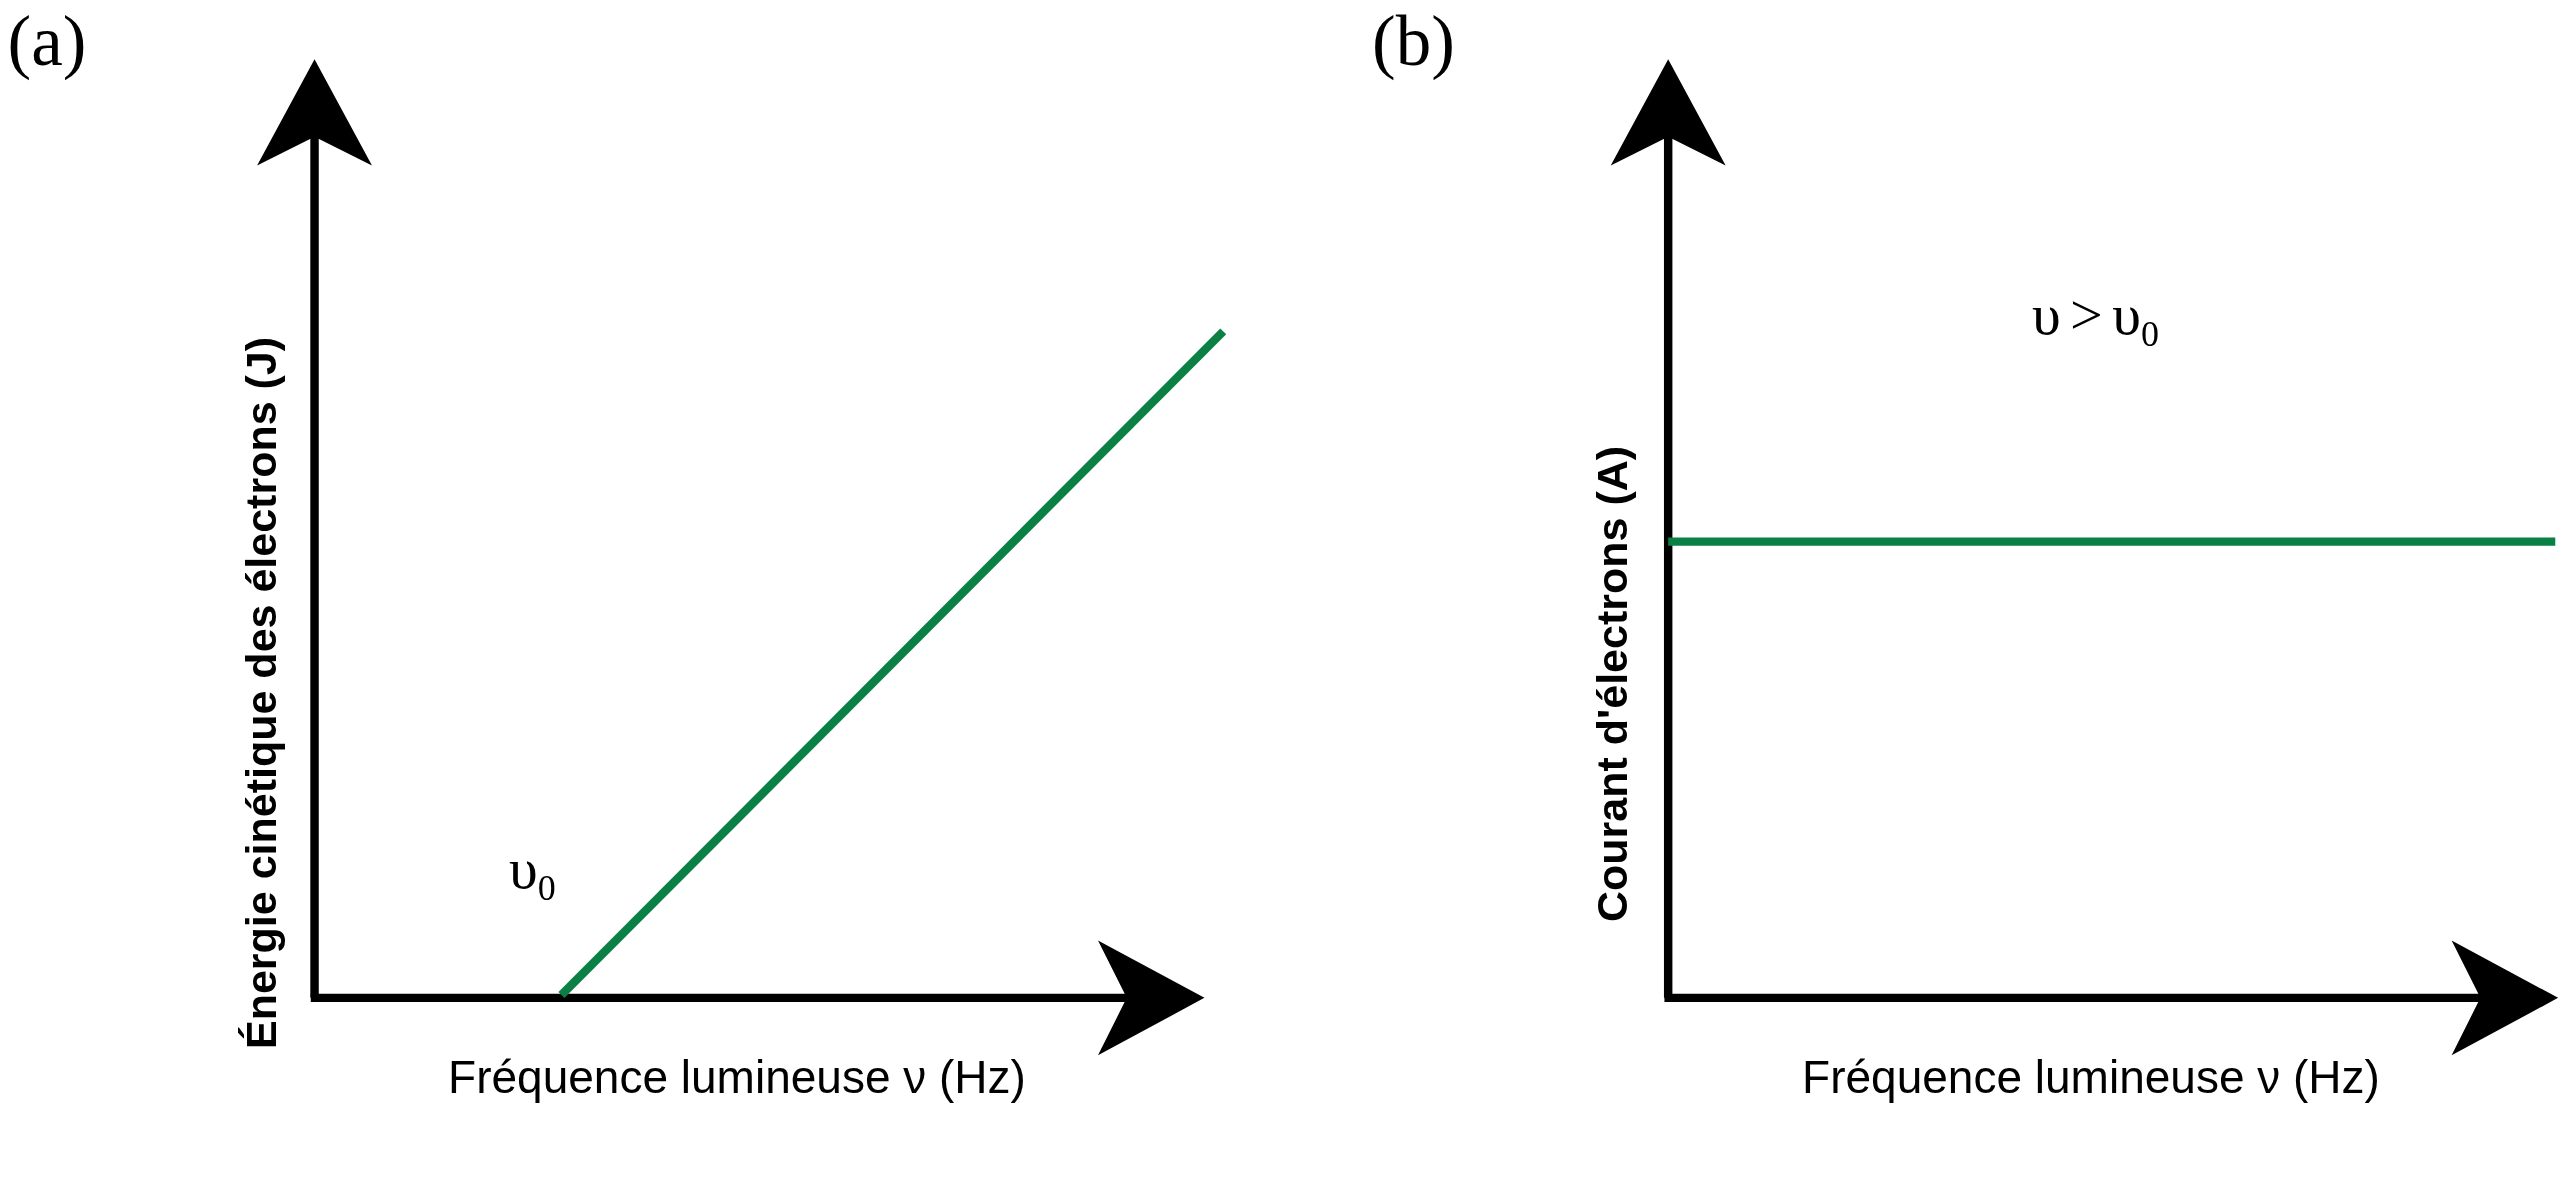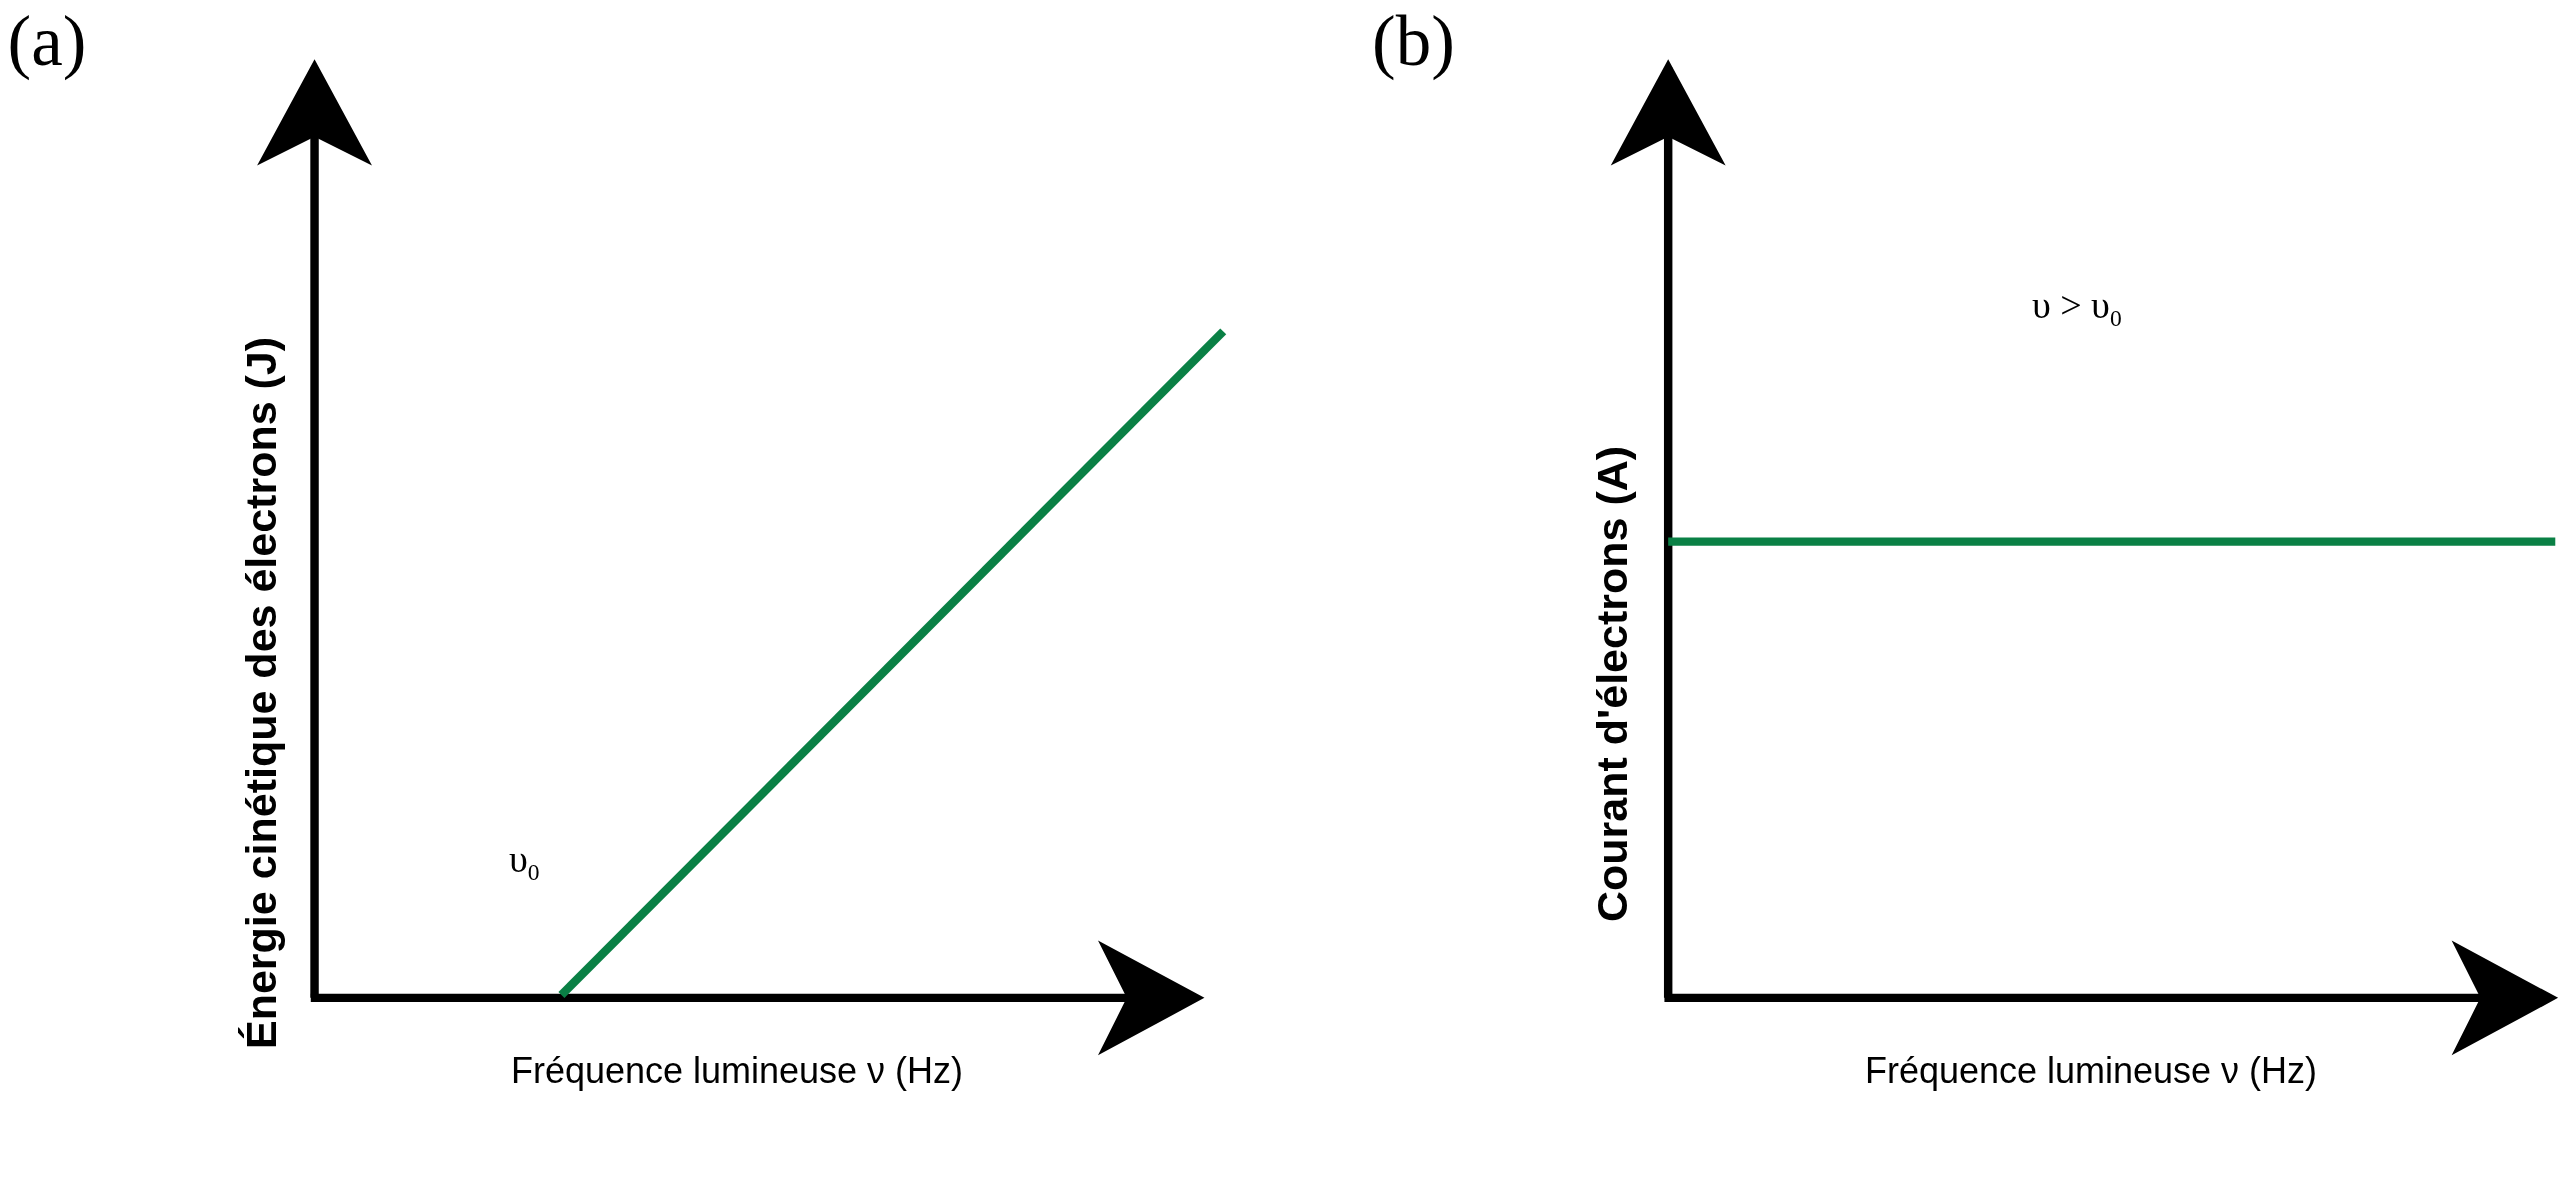--- a/index.html
+++ b/index.html
@@ -57,41 +57,41 @@
   #ylabel-b {
     left: 1588px;
     top: 922px;
   }
 
   
   .xlabel {
     position: absolute;
     font-family: "Liberation Sans", sans-serif;
     font-weight: normal;
-    font-size: 36px;
+    font-size: 46px;
     color: #000000;
     white-space: nowrap;
     text-align: center;
   }
   #xlabel-a {
     left: 310px;
     top: 1050px;
     width: 854px;
   }
   #xlabel-b {
     left: 1664px;
     top: 1050px;
     width: 854px;
   }
 
   
   .math-note {
     position: absolute;
     font-family: "Liberation Serif", serif;
-    font-size: 38px;
+    font-size: 58px;
     color: #000000;
     white-space: nowrap;
     line-height: 1;
   }
   .math-note sub {
     font-size: 0.62em;
     vertical-align: -0.32em;
     line-height: 1;
   }
   #nu0-threshold-label {

